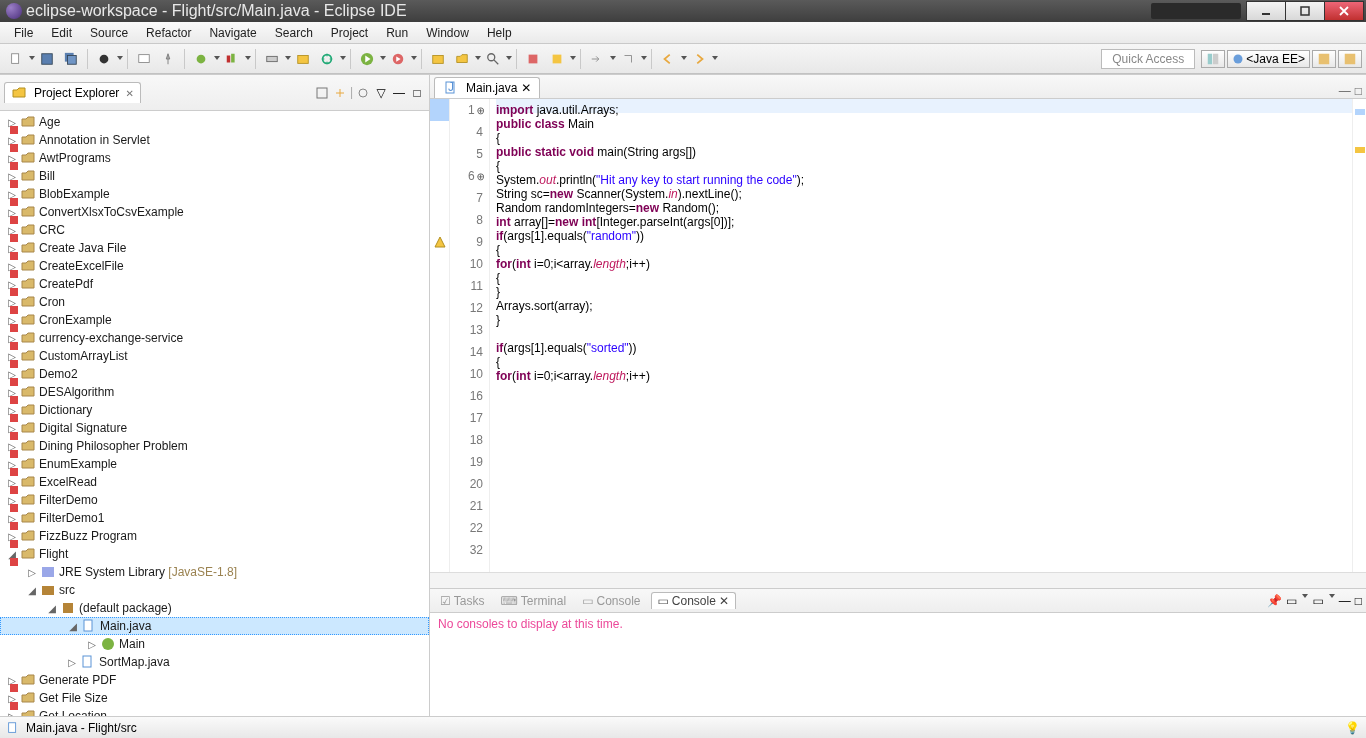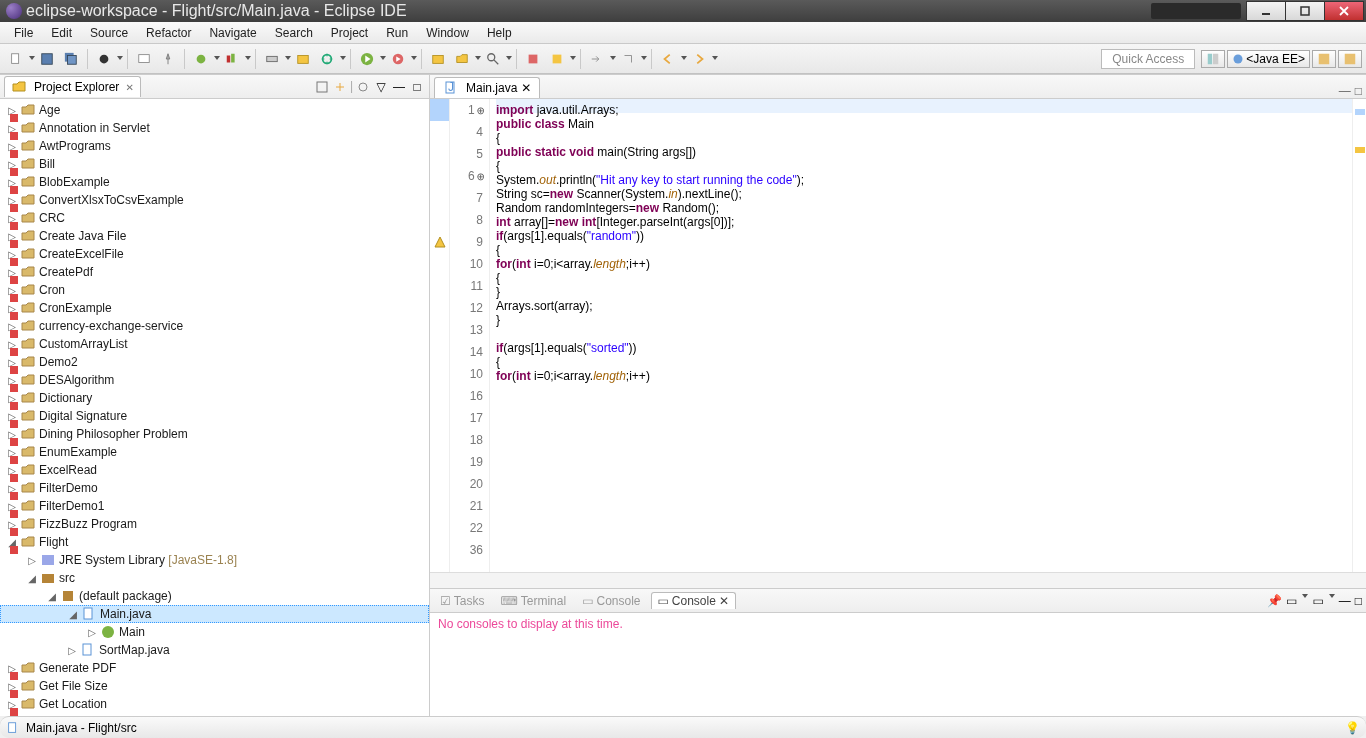--- a/index.html
+++ b/index.html
@@ -28,21 +28,21 @@
 .tb-dd { width: 6px; height: 6px; border-left: 3px solid transparent; border-right: 3px solid transparent; border-top: 4px solid #555; margin-left:1px; }
 .quick-access { margin-left: auto; border: 1px solid #bbb; padding: 2px 10px; color: #888; background: #fff; }
 .persp-btns { display:flex; align-items:center; margin-left:6px; gap:2px; }
 .persp-btn { border:1px solid #aaa; padding:1px 4px; background:linear-gradient(#fff,#e8e8e8); display:flex; align-items:center; gap:2px; font-size:11px; }
 
 
 .main { flex: 1; display: flex; background: #fff; border-top: 1px solid #ccc; min-height:0; }
 
 
 .sidebar { width: 430px; display: flex; flex-direction: column; border-right: 1px solid #ccc; background:#fff; }
-.view-tabbar { height: 24px; display: flex; align-items: center; padding: 0 4px; background: linear-gradient(#f8f8f8,#eee); border-bottom: 1px solid #ccc; }
+.view-tabbar { height: 36px; display: flex; align-items: center; padding: 0 4px; background: linear-gradient(#f8f8f8,#eee); border-bottom: 1px solid #ccc; }
 .view-tab { display: flex; align-items: center; gap: 4px; padding: 2px 6px; border: 1px solid #bbb; border-bottom: none; background: #fff; border-radius: 3px 3px 0 0; }
 .view-tab .close-x { color:#777; font-size:10px; margin-left:2px; }
 .view-toolbar { margin-left: auto; display: flex; gap: 2px; }
 .view-toolbar .mini-ico { width: 16px; height: 16px; display:flex; align-items:center; justify-content:center; }
 
 .tree { flex: 1; overflow: auto; padding: 2px 0; }
 .tree-row { display: flex; align-items: center; height: 18px; padding-left: 4px; white-space: nowrap; }
 .tree-row.selected { background: #cce8ff; border: 1px dotted #3399ff; }
 .tw { width: 16px; text-align: center; color: #666; font-size: 10px; }
 .tree-icon { width: 16px; height: 16px; margin-right: 3px; display:inline-flex; align-items:center; justify-content:center; }
@@ -61,37 +61,37 @@
 .gutter-marks .mark { height: 22px; display:flex; align-items:center; justify-content:center; }
 .gm-warn svg { width:12px; height:12px; }
 .line-numbers { width: 40px; text-align: right; padding-right: 6px; color: #787878; background: #fff; border-right: 1px solid #eee; }
 .line-numbers div { height: 22px; line-height: 22px; }
 .ln-imp::after { content:"⊕"; font-size:10px; color:#555; position:relative; left:2px; }
 .code-lines { flex: 1; padding-left: 6px; overflow:auto; }
 .code-lines .line { height: 14px; line-height: 22px; white-space: pre; }
 .code-lines .line.hl { background: #e8f2fe; }
 .kw { color: #7f0055; font-weight: bold; }
 .str { color: #2a00ff; }
-.fld { color: #a16207; font-style: italic; }
+.fld { color: #be185d; font-style: italic; }
 .mth { }
 .overview-ruler { width: 14px; background:#fff; border-left:1px solid #eee; position:relative; }
 .ovr-block { position:absolute; left:2px; width:10px; height:6px; background:#c0c0c0; }
 .editor-hscroll { height:16px; border-top:1px solid #ddd; background:#f4f4f4; }
 
 
 .bottom-panel { height: 128px; border-top: 1px solid #ccc; display: flex; flex-direction: column; }
 .bottom-tabs { height: 24px; display: flex; align-items: center; padding: 0 4px; background: linear-gradient(#f8f8f8,#eee); border-bottom: 1px solid #ccc; gap:4px; }
 .btab { display: flex; align-items: center; gap: 3px; padding: 1px 6px; color:#444; }
 .btab.inactive { color:#999; }
 .btab.active { border:1px solid #bbb; border-bottom:none; background:#fff; border-radius:3px 3px 0 0; }
 .bottom-tools { margin-left:auto; display:flex; gap:4px; }
 .console-body { flex:1; background:#fff; padding: 4px 8px; color:#ec4899; }
 
 
-.statusbar { height: 22px; background: linear-gradient(#fafafa,#e8e8e8); border-top:1px solid #ccc; display:flex; align-items:center; padding:0 6px; gap:6px;border-radius:9px; }
+.statusbar { height: 22px; background: linear-gradient(#fafafa,#e8e8e8); border-top:1px solid #ccc; display:flex; align-items:center; padding:0 6px; gap:6px; }
 .status-icon { width:14px; height:14px; }
 
 
 .ic-folder path { fill:#f4c542; stroke:#b39020; }
 .ic-proj path { fill:#d9b96a; stroke:#a8874a; }
 .ic-pkg rect { fill:#b58437; }
 .ic-lib rect { fill:#9aa7e8; }
 .ic-class circle { fill:#7cb342; }
 </style>
 </head>
@@ -848,21 +848,21 @@
             <div>13</div>
             <div>14</div>
             <div>10</div>
             <div>16</div>
             <div>17</div>
             <div>18</div>
             <div>19</div>
             <div>20</div>
             <div>21</div>
             <div>22</div>
-            <div>36</div>
+            <div>32</div>
           </div>
         <div class="code-lines">
           <div class="line hl"><span class="kw">import</span><span> java.util.Arrays;</span></div>
           <div class="line"><span class="kw">public class</span><span> Main</span></div>
           <div class="line"><span>{</span></div>
           <div class="line"><span class="kw">public static void</span><span> main(String args[])</span></div>
           <div class="line"><span>{</span></div>
           <div class="line"><span>System.</span><span class="fld">out</span><span>.println(</span><span class="str">"Hit any key to start running the code"</span><span>);</span></div>
           <div class="line"><span>String sc=</span><span class="kw">new</span><span> Scanner(System.</span><span class="fld">in</span><span>).nextLine();</span></div>
           <div class="line"><span>Random randomIntegers=</span><span class="kw">new</span><span> Random();</span></div>

